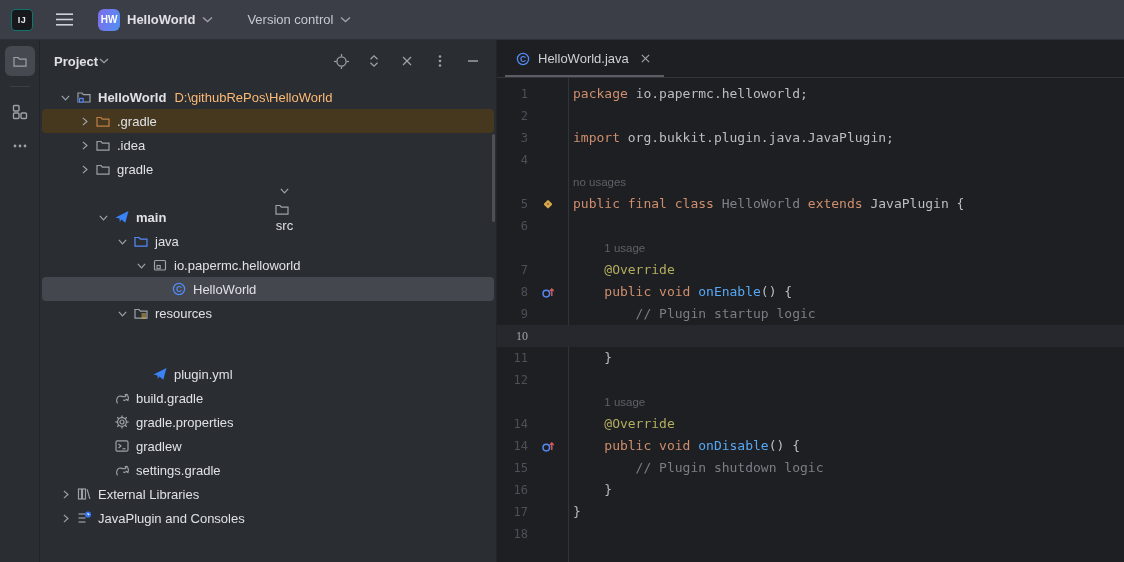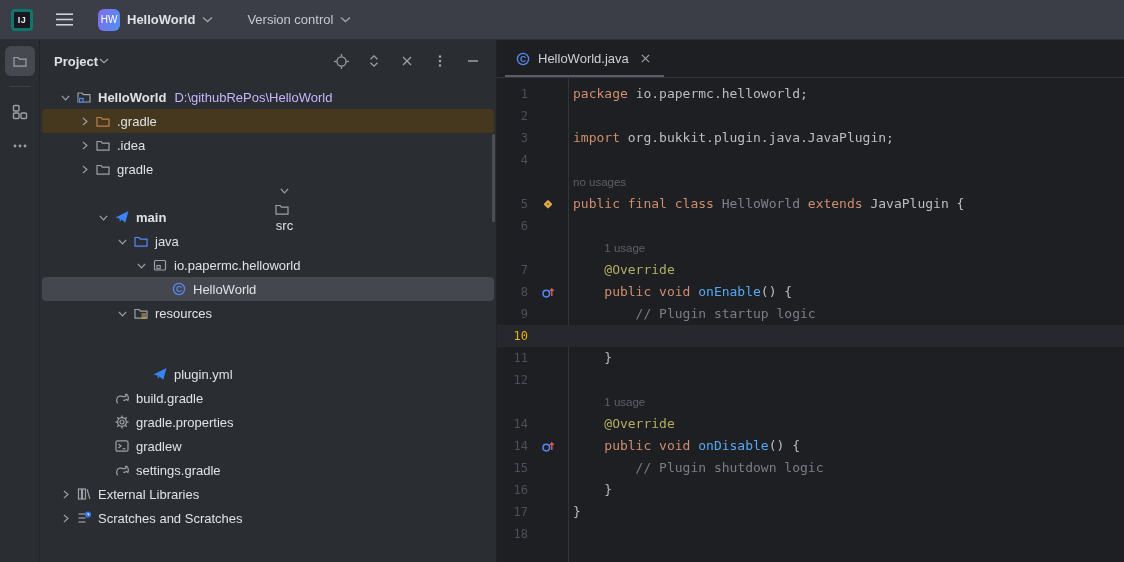--- a/index.html
+++ b/index.html
@@ -4,30 +4,30 @@
 <style>
   * { margin:0; padding:0; box-sizing:border-box; }
   html,body { width:1124px; height:562px; overflow:hidden; background:#1e1f22;
               font-family:"Liberation Sans", sans-serif; }
   .app { width:1124px; height:562px; display:flex; flex-direction:column; }
 
   
   .topbar { height:40px; flex:0 0 40px; background:#3b3e46; display:flex; align-items:center;
             border-bottom:1px solid #2e3036; }
   .logo { width:22px; height:22px; margin-left:11px; border-radius:4px; background:#17181c;
-          border:3px solid #0f766e; color:#e8eaf2; font-weight:bold; font-size:9px;
+          border:1px solid #0f766e; color:#e8eaf2; font-weight:bold; font-size:9px;
           display:flex; align-items:center; justify-content:center; letter-spacing:.5px; }
   .burger { margin-left:17px; width:28px; height:28px; border-radius:4px; display:flex;
             align-items:center; justify-content:center; background:transparent; border:none; cursor:pointer; }
   .proj-widget, .vcs-widget { display:flex; align-items:center; gap:7px; border:none; background:transparent;
             color:#ced2d9; font-size:13px; cursor:pointer; padding:4px 8px; border-radius:4px; }
   .proj-widget { margin-left:12px; }
   .vcs-widget { margin-left:18px; color:#c4c8cf; }
   .badge { width:22px; height:22px; border-radius:6px; background:linear-gradient(110deg,#7b70ec 10%,#548df2 90%);
-           color:#fff; font-size:10px; font-weight:normal; display:flex; align-items:center; justify-content:center; }
+           color:#fff; font-size:10px; font-weight:bold; display:flex; align-items:center; justify-content:center; }
   .proj-name { color:#dfe1e5; font-weight:600; }
 
   
   .main { flex:1; display:flex; min-height:0; }
 
   
   .stripe { width:40px; flex:0 0 40px; background:#2a2d32; border-right:1px solid #222428;
             display:flex; flex-direction:column; align-items:center; padding-top:6px; }
   .stripe-btn { width:30px; height:30px; border-radius:6px; border:none; background:transparent;
             display:flex; align-items:center; justify-content:center; cursor:pointer; margin-bottom:4px; }
@@ -43,42 +43,42 @@
   .panel-actions { margin-left:auto; display:flex; align-items:center; gap:11px; }
   .pa-btn { width:22px; height:22px; border:none; background:transparent; display:flex;
             align-items:center; justify-content:center; cursor:pointer; border-radius:4px; }
 
   .tree { flex:1; padding-top:3px; position:relative; overflow:hidden; }
   .tree-row { height:24px; display:flex; align-items:center; color:#dfe1e5; font-size:13px;
               cursor:pointer; margin:0 2px; border-radius:4px; white-space:nowrap; }
   .tree-row .chev-slot { width:19px; flex:0 0 19px; display:flex; align-items:center; justify-content:center; }
   .tree-row .ic { width:18px; flex:0 0 18px; display:flex; align-items:center; justify-content:center; margin-right:5px; }
   .tree-row .lbl.bold { font-weight:700; }
-  .tree-row .sub { color:#c4b5fd; margin-left:8px; }
+  .tree-row .sub { color:#fdba74; margin-left:8px; }
   .tree-row.hl-amber { background:#45381f; }
   .tree-row.hl-selected { background:#44474d; }
   .panel-scrollbar { position:absolute; right:1px; top:94px; width:3px; height:88px;
               background:#53565c; border-radius:2px; opacity:.85; }
 
   
   .editor { flex:1; min-width:0; background:#1e1f22; display:flex; flex-direction:column; }
   .tabbar { height:38px; flex:0 0 38px; background:#1e1f22; border-bottom:1px solid #33353a;
             display:flex; align-items:stretch; padding-left:8px; }
   .tab { display:flex; align-items:center; gap:7px; padding:0 10px 0 10px; color:#ced0d6; font-size:13px;
          border:none; background:transparent; cursor:pointer; position:relative; }
   .tab.active::after { content:""; position:absolute; left:0; right:0; bottom:0; height:2px; background:#5a5d64; }
   .tab .close { display:flex; align-items:center; justify-content:center; width:16px; height:16px;
          border:none; background:transparent; cursor:pointer; margin-left:2px; }
 
   .code { flex:1; position:relative; font-family:"DejaVu Sans Mono", monospace; font-size:13px;
           padding-top:5px; overflow:hidden; }
   .ed-row { height:22px; display:flex; align-items:center; position:relative; }
   .ed-row.current { background:#26282e; }
   .gut-num { width:31px; flex:0 0 31px; text-align:right; color:#4b5059; font-size:12px; cursor:pointer; }
-  .ed-row.current .gut-num { color:#eab308; }
+  .ed-row.current .gut-num { color:#a3a3a3;font-family:Liberation Serif, serif; }
   .gut-ic { width:40px; flex:0 0 40px; display:flex; align-items:center; justify-content:center; }
   .code::before { content:""; position:absolute; left:71px; top:0; bottom:0; width:1px; background:#313438; }
   .line-text { white-space:pre; padding-left:5px; line-height:22px; }
   .inlay { font-family:"Liberation Sans", sans-serif; font-size:11.5px; color:#5c6168; cursor:pointer; }
 
   .tk-k { color:var(--c-keyword); }
   .tk-p { color:var(--c-plain); }
   .tk-a { color:var(--c-annotation); }
   .tk-m { color:var(--c-method); }
   .tk-c { color:var(--c-comment); }
@@ -445,21 +445,21 @@
               <svg width="16" height="16" viewBox="0 0 16 16">
                 <g stroke="#9da2a8" stroke-width="1.2">
                   <line x1="2.5" y1="4" x2="9" y2="4"></line>
                   <line x1="2.5" y1="8" x2="9.5" y2="8"></line>
                   <line x1="2.5" y1="12" x2="9.5" y2="12"></line>
                 </g>
                 <circle cx="12" cy="4.5" r="3.1" fill="#3574F0"></circle>
                 <polyline points="12,3 12,4.7 13.3,4.7" fill="none" stroke="#fff" stroke-width="1"></polyline>
               </svg>
             </span>
-            <span class="lbl">Scratches and Scratches</span>
+            <span class="lbl">JavaPlugin and Consoles</span>
           </div>
         </div>
       <div class="panel-scrollbar"></div>
     </aside>
 
     <main class="editor">
       <div class="tabbar">
           <button class="tab active">
             <span class="ic">
               <svg width="16" height="16" viewBox="0 0 16 16">

